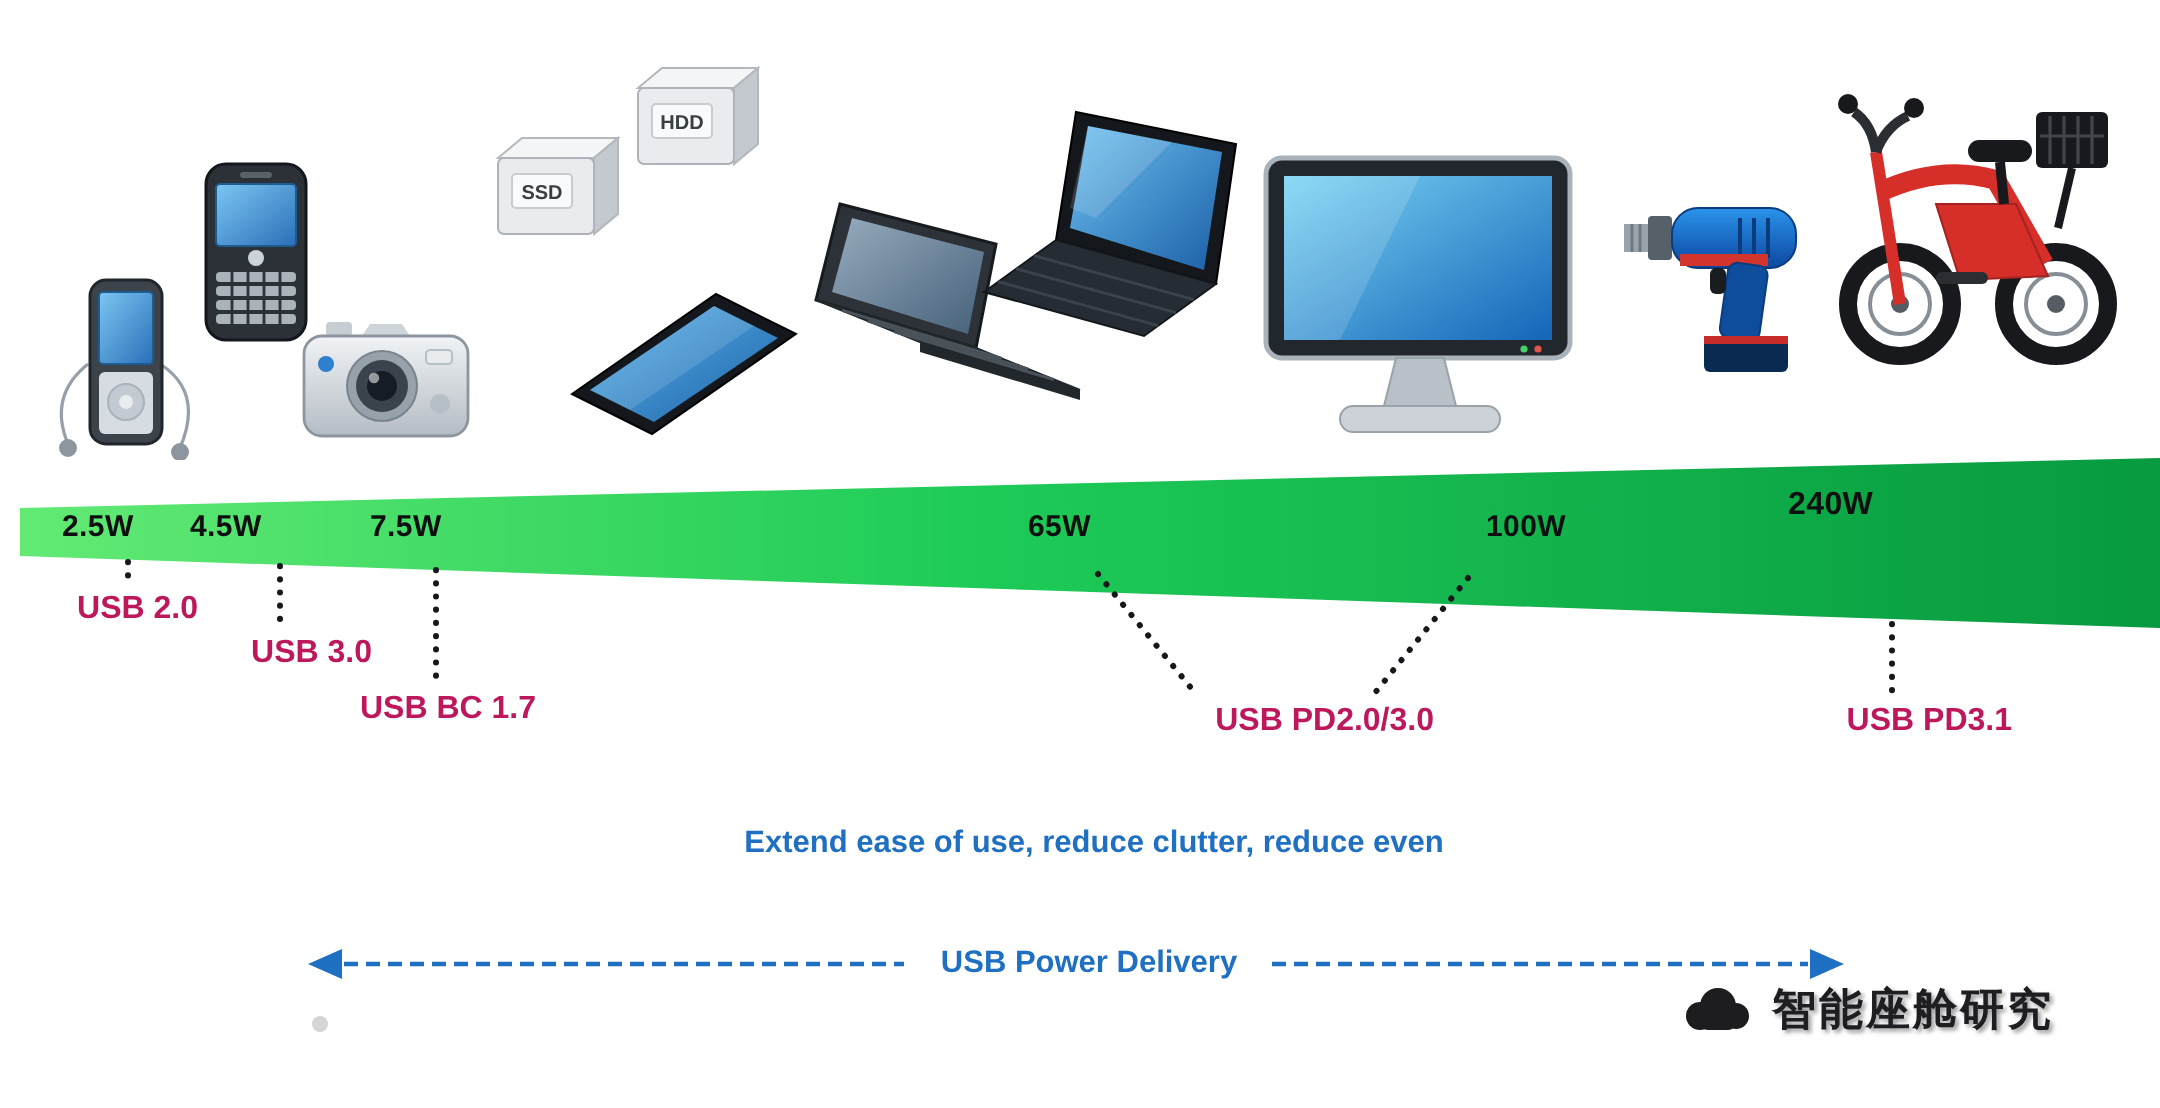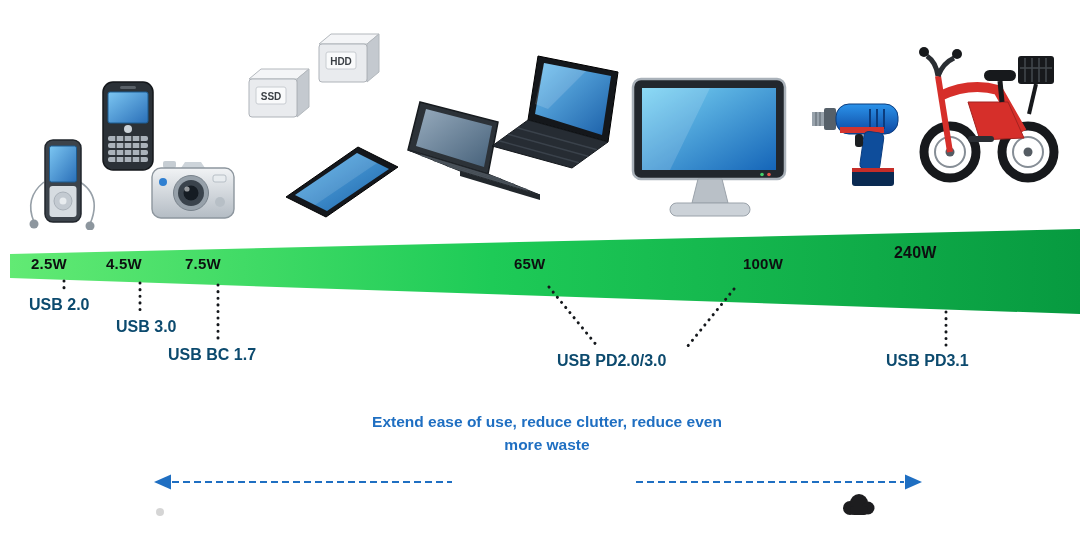--- a/index.html
+++ b/index.html
@@ -8,21 +8,21 @@
     font-family:"Liberation Sans", sans-serif;
   }
   .overlay{position:absolute;left:0;top:0;}
   .device{position:absolute;}
   .watt{
     position:absolute;font-weight:700;font-size:15px;color:#0d0f10;
     width:64px;letter-spacing:.2px;
   }
   .watt.big{font-size:16px;width:100px;}
   .spec{
-    position:absolute;font-weight:700;font-size:16px;color:#0c4a6e;text-align:left;
+    position:absolute;font-weight:700;font-size:16px;color:#be185d;text-align:right;
   }
   .blue-msg{
     position:absolute;left:307px;top:410px;width:480px;text-align:center;
     color:var(--blue,#1f6fc2);font-weight:700;font-size:15.5px;line-height:23px;
   }
   .arrow-label{
     position:absolute;left:462px;top:473px;width:165px;text-align:center;
     color:var(--blue,#1f6fc2);font-weight:700;font-size:15.5px;
   }
   .leader{stroke:#15181c;stroke-width:3;stroke-dasharray:0.1 6.5;stroke-linecap:round;fill:none;}
@@ -248,44 +248,45 @@
       <circle cx="45" cy="36" r="5" fill="#17191c"></circle>
       <path d="M28 78 Q58 64 86 72 L110 114" stroke="#d62f2a" stroke-width="10" fill="none"></path>
       <path d="M56 84 L96 84 L112 120 L68 122 Z" fill="#d62f2a" stroke="#a32320"></path>
       <rect x="72" y="52" width="32" height="11" rx="5.5" fill="#17191c"></rect>
       <path d="M88 63 L90 84" stroke="#17191c" stroke-width="5"></path>
       <rect x="56" y="118" width="26" height="6" rx="3" fill="#2a2e33"></rect>
     </svg>
   </div>
 
   <div class="watt" style="left:31px;top:255px">2.5W</div>
-  <div class="watt" style="left:106px;top:255px">4.5W</div>
+  <div class="watt" style="left:95px;top:255px">4.5W</div>
   <div class="watt" style="left:185px;top:255px">7.5W</div>
   <div class="watt" style="left:514px;top:255px">65W</div>
   <div class="watt" style="left:743px;top:255px">100W</div>
   <div class="watt big" style="left:894px;top:244px">240W</div>
 
   <div class="spec" style="left:29px;top:296px;width:70px">USB 2.0</div>
   <div class="spec" style="left:116px;top:318px;width:70px">USB 3.0</div>
   <div class="spec" style="left:168px;top:346px;width:100px">USB BC 1.7</div>
   <div class="spec" style="left:557px;top:352px;width:160px">USB PD2.0/3.0</div>
   <div class="spec" style="left:886px;top:352px;width:120px">USB PD3.1</div>
 
   <div class="blue-msg">
     <div>Extend ease of use, reduce clutter, reduce even</div>
-    <div>more waste</div>
-  </div>
-
+  </div>
+
+  <div class="arrow-label">USB Power Delivery</div>
 
   <div class="stray-dot"></div>
 
   <div class="watermark">
     <svg width="40" height="28" viewBox="0 0 40 28">
       <g fill="#1d1d1f">
         <circle cx="12" cy="17" r="7"></circle>
         <circle cx="21" cy="12" r="9"></circle>
         <circle cx="30" cy="17" r="6.5"></circle>
         <rect x="12" y="15" width="18" height="9" rx="4"></rect>
       </g>
     </svg>
+    <span>智能座舱研究</span>
   </div>
 
 </div>
 
 </body></html>

